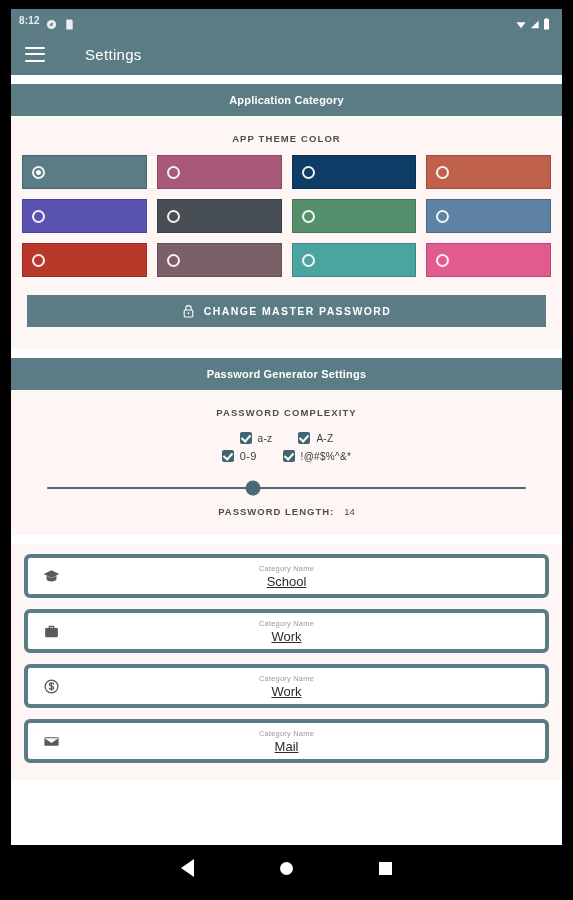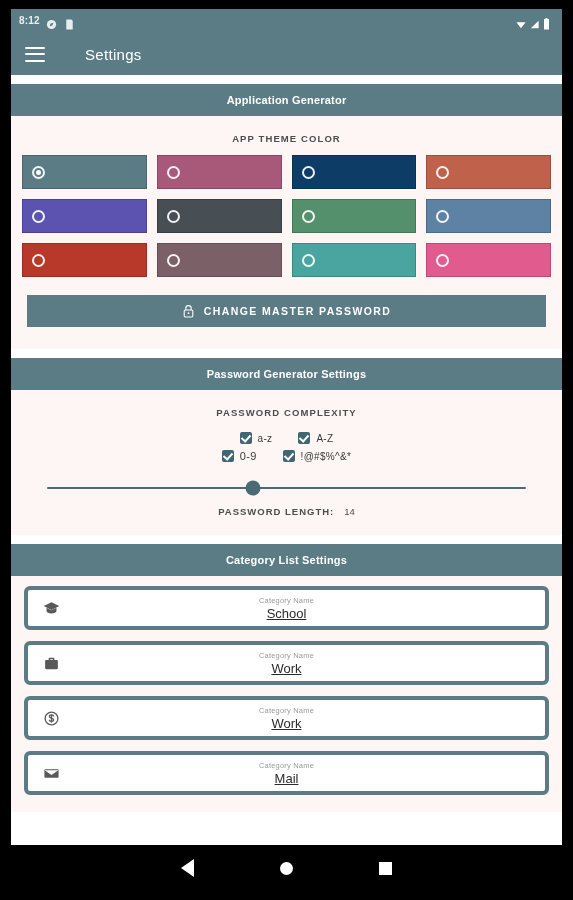--- a/index.html
+++ b/index.html
@@ -269,21 +269,21 @@
         <i></i>
         <i></i>
     </div>
     <div class="appbar-title">Settings</div>
   </div>
 
   <div class="content">
 
     <div class="gap"></div>
 
-    <div class="section-header">Application Generator</div>
+    <div class="section-header">Application Category</div>
 
     <div class="section-body">
       <div class="sub-label">APP THEME COLOR</div>
 
       <div class="color-grid" id="swatch-grid">
           <div class="swatch" style="background: rgb(91, 124, 133);">
             <div class="radio on"></div>
           </div>
           <div class="swatch" style="background: rgb(168, 89, 122);">
             <div class="radio"></div>
@@ -370,21 +370,20 @@
         </div>
       </div>
 
       <div class="len-line">
         <span>PASSWORD LENGTH:</span><span class="val">14</span>
       </div>
     </div>
 
     <div class="divider-strip"></div>
 
-    <div class="section-header">Category List Settings</div>
 
     <div class="cat-body" id="cat-list">
         <div class="cat-card">
           <div class="cat-icon">
             <svg width="17" height="17" viewBox="0 0 24 24" fill="#595959">
               <path d="M12 3 L23 8.5 L12 14 L1 8.5 Z"></path>
               <path d="M5 11 v4.5 c0 2 3.5 3.5 7 3.5 s7-1.5 7-3.5 V11 l-7 3.5 Z"></path>
             </svg>
           </div>
           <div class="cat-text">

